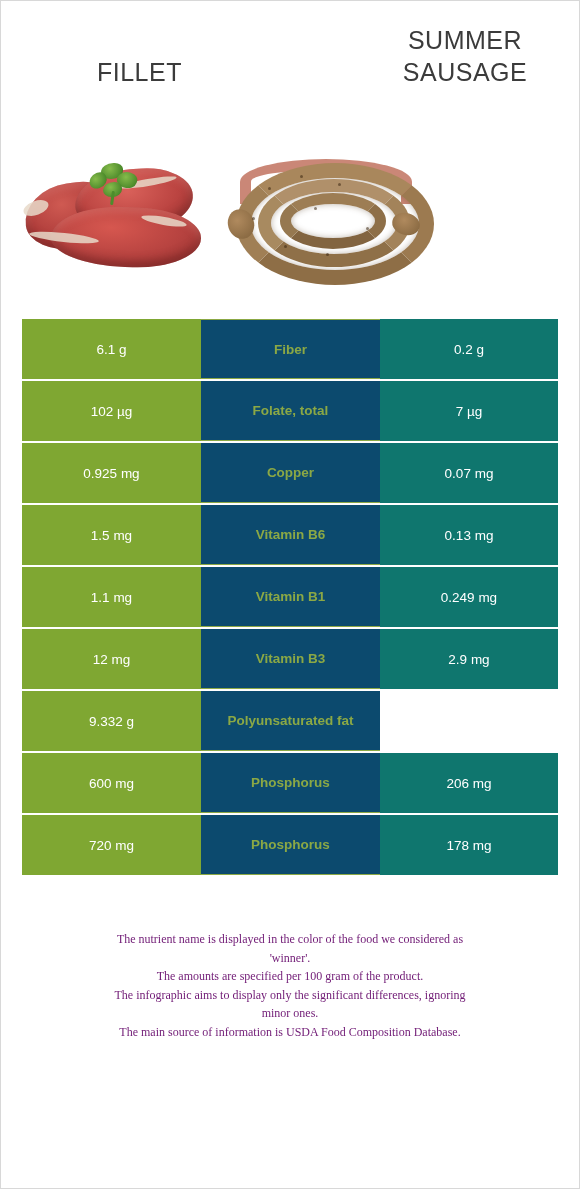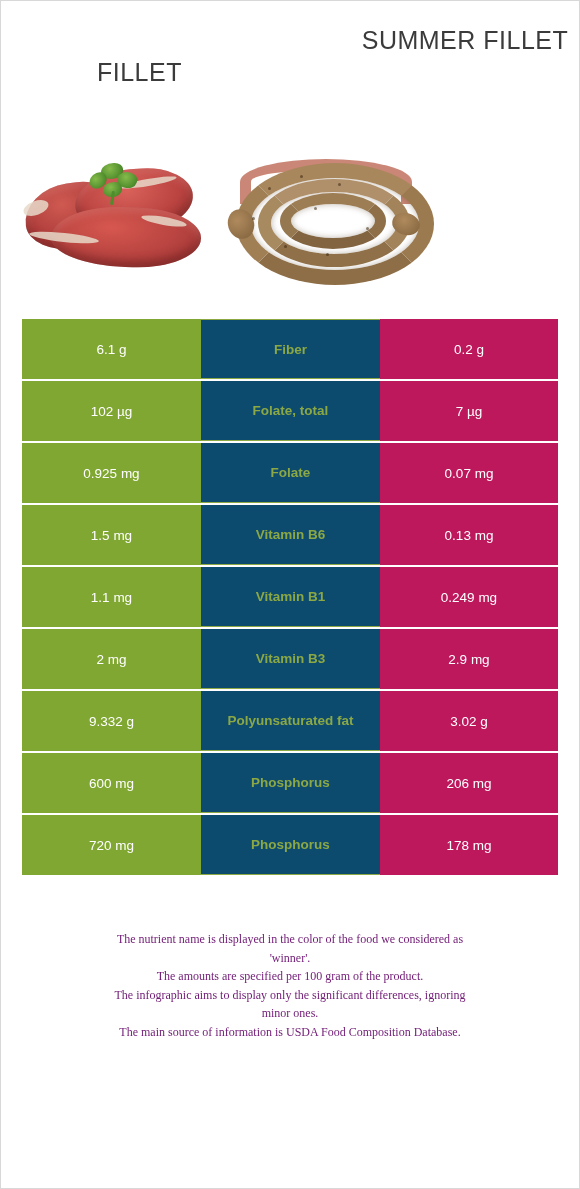--- a/index.html
+++ b/index.html
@@ -170,21 +170,21 @@
   }
   .cell.mid {
     flex: 0 0 179px;
     background: #0c4a6e;
     color: #8BA845;
     font-weight: bold;
     border-bottom: 1px solid #8BA845;
   }
   .cell.right {
     flex: 1;
-    background: #be185d;
+    background: #0f766e;
     color: #ffffff;
   }
   .row:first-child .cell.mid { border-top: 1px solid #8BA845; }
 
   
   .footer {
     margin-top: 55px;
     padding: 0 26px;
     text-align: center;
     font-size: 12px;
@@ -196,21 +196,21 @@
 </style>
 </head>
 <body>
 
 <div class="header">
   <div class="header-col left">
     <div class="food-title title-left">FILLET</div>
   </div>
   <div class="header-col mid"></div>
   <div class="header-col right">
-    <div class="food-title title-right">SUMMER FILLET</div>
+    <div class="food-title title-right">SUMMER SAUSAGE</div>
   </div>
 </div>
 
 <div class="images">
   <div class="img-cell left">
     <div class="fillet">
       <div class="steak s1"></div>
       <div class="steak s2"></div>
       <div class="steak s3"></div>
       <div class="fat f1"></div>
@@ -254,42 +254,41 @@
     <div class="cell mid">Fiber</div>
     <div class="cell right">0.2 g</div>
   </div>
   <div class="row">
     <div class="cell left">102 µg</div>
     <div class="cell mid">Folate, total</div>
     <div class="cell right">7 µg</div>
   </div>
   <div class="row">
     <div class="cell left">0.925 mg</div>
-    <div class="cell mid">Folate</div>
+    <div class="cell mid">Copper</div>
     <div class="cell right">0.07 mg</div>
   </div>
   <div class="row">
     <div class="cell left">1.5 mg</div>
     <div class="cell mid">Vitamin B6</div>
     <div class="cell right">0.13 mg</div>
   </div>
   <div class="row">
     <div class="cell left">1.1 mg</div>
     <div class="cell mid">Vitamin B1</div>
     <div class="cell right">0.249 mg</div>
   </div>
   <div class="row">
-    <div class="cell left">2 mg</div>
+    <div class="cell left">12 mg</div>
     <div class="cell mid">Vitamin B3</div>
     <div class="cell right">2.9 mg</div>
   </div>
   <div class="row">
     <div class="cell left">9.332 g</div>
     <div class="cell mid">Polyunsaturated fat</div>
-    <div class="cell right">3.02 g</div>
   </div>
   <div class="row">
     <div class="cell left">600 mg</div>
     <div class="cell mid">Phosphorus</div>
     <div class="cell right">206 mg</div>
   </div>
   <div class="row">
     <div class="cell left">720 mg</div>
     <div class="cell mid">Phosphorus</div>
     <div class="cell right">178 mg</div>

